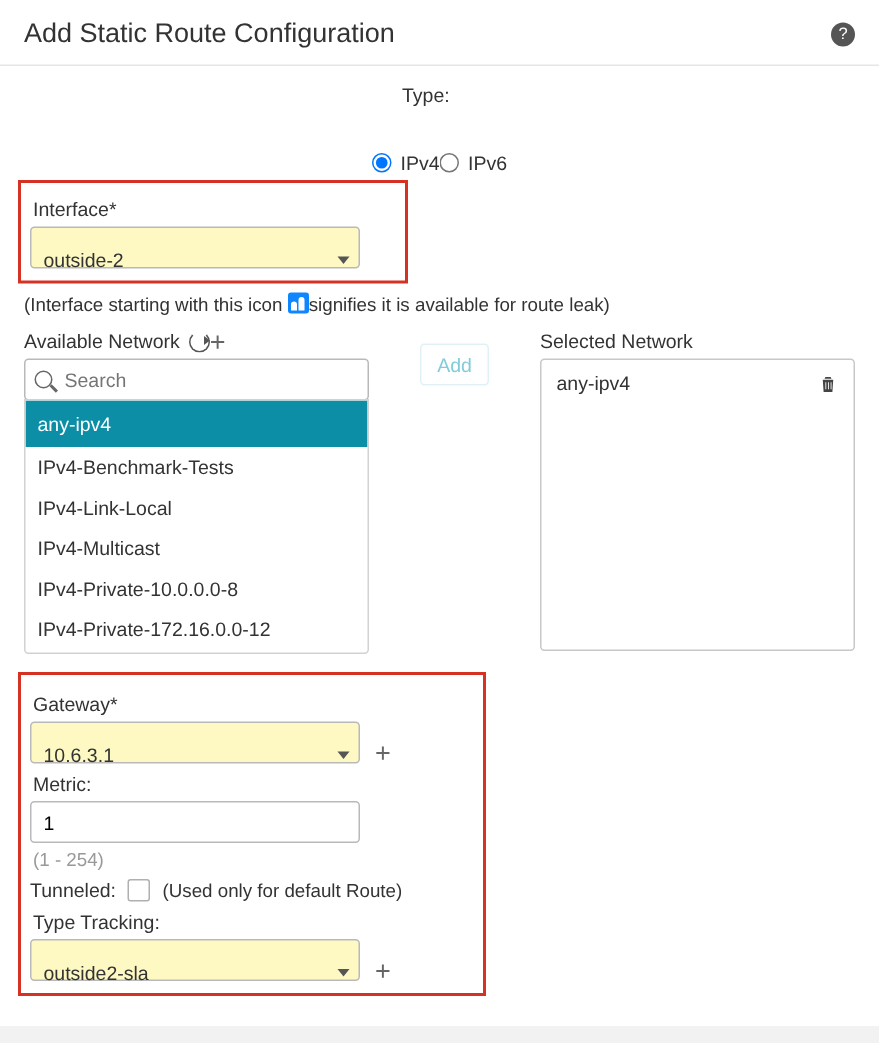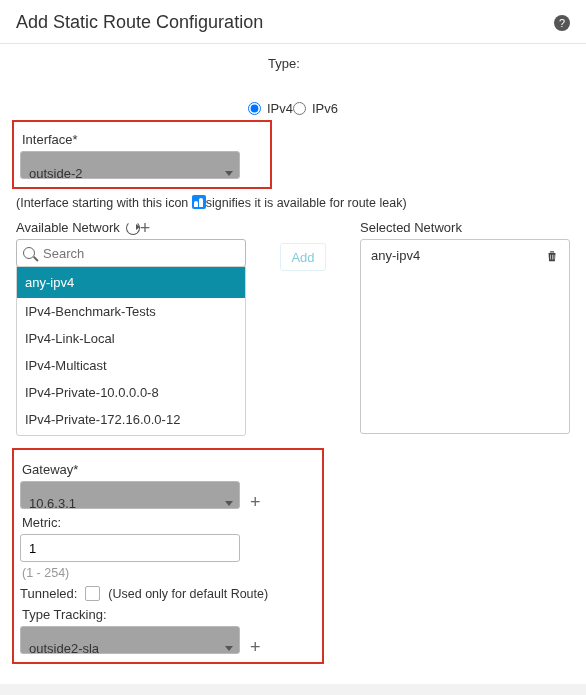--- a/index.html
+++ b/index.html
@@ -51,21 +51,21 @@
     margin: 12px 0 0 -4px;
     width: 312px;
   }
 
   .field-label { display: block; margin: 6px 0 4px 2px; color: #333; }
 
   .select {
     display: flex; align-items: center; justify-content: space-between;
     height: 28px; width: 220px;
     border: 1px solid #b9b9b9; border-radius: 3px;
-    background: #a3a3a3; padding: 16px 6px 0 8px;
+    background: #fef9c3; padding: 16px 6px 0 8px;
     color: #333; cursor: pointer;
   }
   .caret {
     width: 0; height: 0;
     border-left: 4px solid transparent;
     border-right: 4px solid transparent;
     border-top: 5px solid #555;
   }
 
   .hint { font-size: 12.5px; color: #333; margin: 6px 0 10px 0; }
@@ -123,21 +123,21 @@
   .listbox .item.selected { background: #0b8ea6; color: #fff; padding: 8px 8px; }
   .listbox::-webkit-scrollbar { width: 10px; }
   .listbox::-webkit-scrollbar-thumb { background: #bdbdbd; border-radius: 5px; }
   .listbox::-webkit-scrollbar-track { background: #eee; }
 
   .add-btn {
     height: 28px; width: 46px;
     border: 1px solid #c7e7ef; background: #fff;
     color: #1aa3bd; border-radius: 3px; cursor: pointer;
     font-size: 13px; opacity: 0.55;
-    margin-top: 23px;
+    margin-top: 9px;
   }
 
   .selected-box {
     width: 210px; height: 195px;
     border: 1px solid #c8c8c8; border-radius: 3px; background: #fff;
     padding: 6px 4px;
   }
   .sel-item {
     display: flex; align-items: center; justify-content: space-between;
     padding: 2px 6px;

